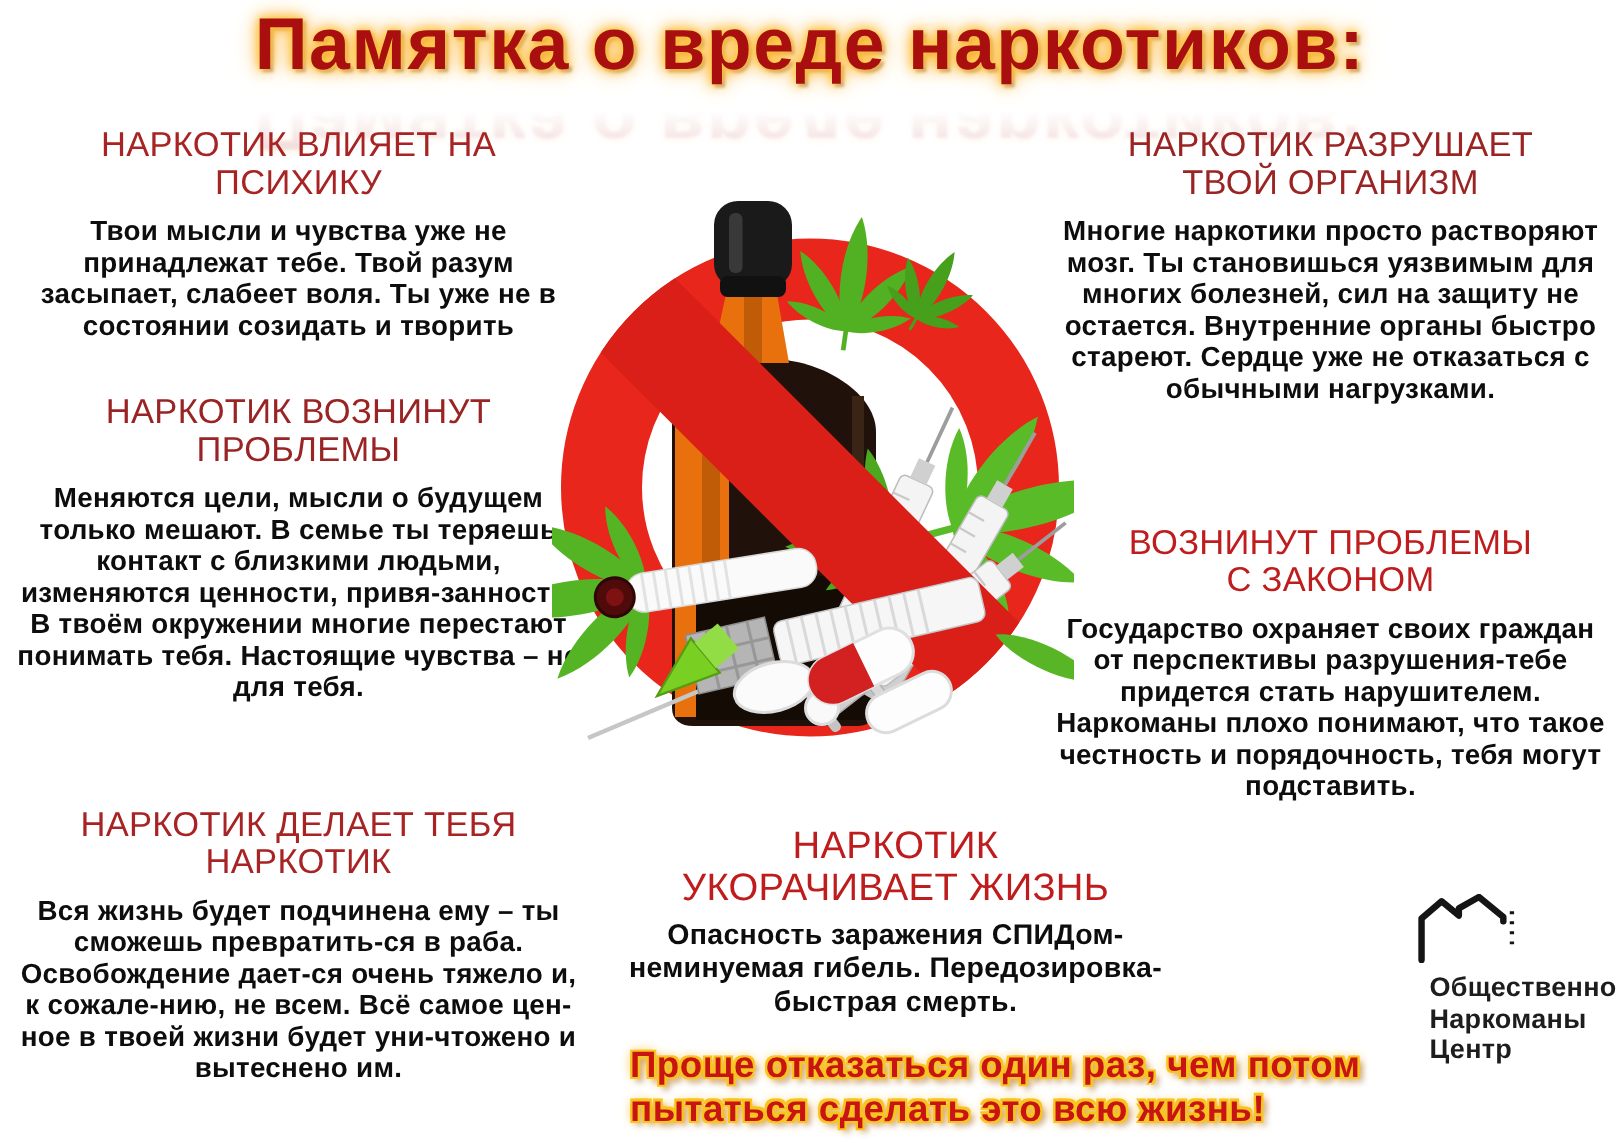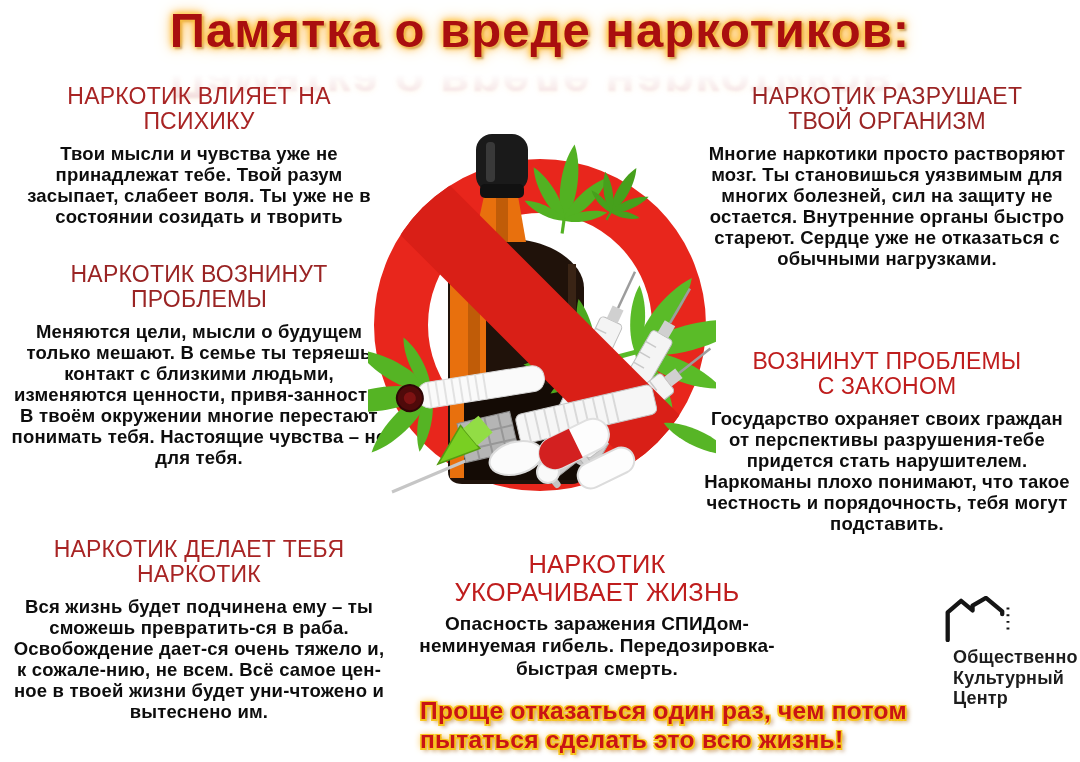--- a/index.html
+++ b/index.html
@@ -178,21 +178,21 @@
     <use href="#lfl" transform="translate(298,332) rotate(115) scale(1.25)" fill="#57b526"></use>
   </svg>
 
   <div class="logo">
     <svg width="88" height="46" viewBox="0 0 92 48" aria-hidden="true">
       <path d="M7,46 L7,17 L21,5 L33,15 L33,10 L47,2 L64,16 L64,19" fill="none" stroke="#151515" stroke-width="4.5" stroke-linejoin="round" stroke-linecap="round"></path>
       <line x1="70" y1="12" x2="70" y2="36" stroke="#151515" stroke-width="3" stroke-dasharray="2 5"></line>
     </svg>
     <div class="logo-text">
       <div>Общественно</div>
-      <div>Культурный</div>
+      <div>Наркоманы</div>
       <div>Центр</div>
     </div>
   </div>
 
   <div class="banner">
     <span>Проще отказаться один раз, чем потом</span><br>
     <span>пытаться сделать это всю жизнь!</span>
   </div>
 
 </div>

